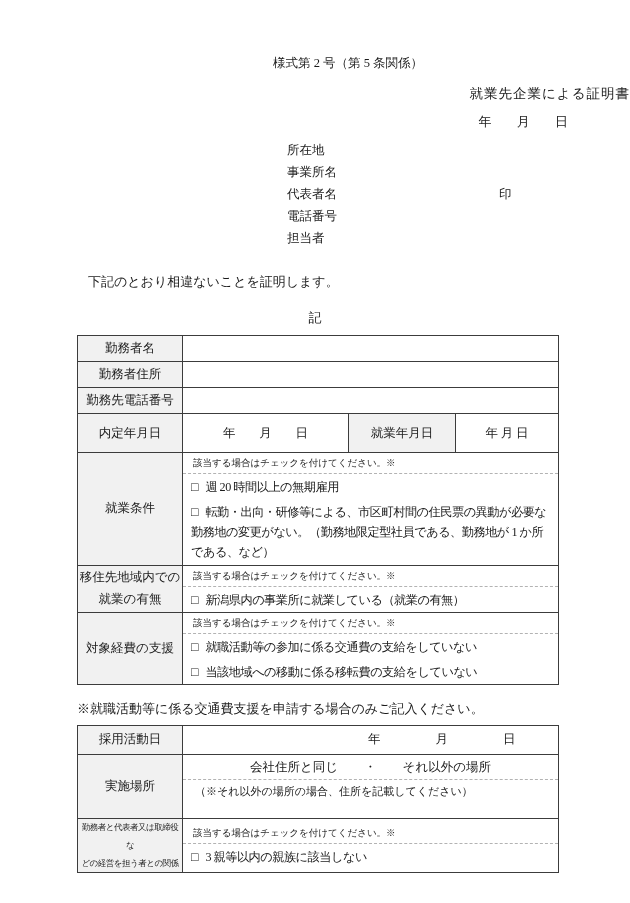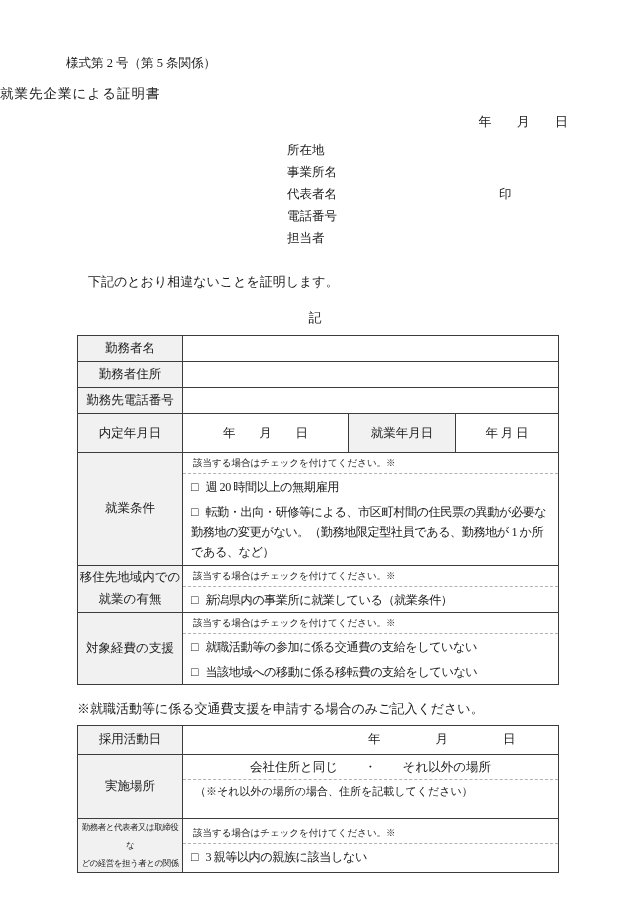--- a/index.html
+++ b/index.html
@@ -6,22 +6,22 @@
   html,body { background:#e8e8e8; }
   .page {
     position:relative;
     width:630px; height:903px;
     background:#ffffff;
     color:#1b1b1b;
     font-family:"Liberation Serif","DejaVu Serif",serif;
     overflow:hidden;
     padding-top:55px;
   }
-  .form-number { margin-left:66px; font-size:12.5px; }
-  .doc-title { text-align:left; font-size:13.5px; margin-top:13px; letter-spacing:1px; }
+  .form-number { margin-left:66px; font-size:12.5px;text-align:center; }
+  .doc-title { text-align:right; font-size:13.5px; margin-top:13px; letter-spacing:1px; }
   .date-top { text-align:right; padding-right:62px; font-size:13px; margin-top:10px; }
   .date-top .u { display:inline-block; }
   .date-top .u + .u { margin-left:22px; }
   .addressee { margin-left:66px; margin-top:8px; font-size:13px; }
   .sender { margin-left:287px; margin-top:8px; font-size:12.5px; }
   .sender-row { position:relative; height:22px; line-height:22px; }
   .seal { position:absolute; left:212px; top:0; }
   .statement { margin:24px 0 0 88px; font-size:13px; }
   .ki { text-align:center; font-size:13px; margin-top:18px; }
 
@@ -139,21 +139,21 @@
     <tr>
       <td class="h">
         <div class="two-line-label">
           <div>移住先地域内での</div>
           <div>就業の有無</div>
         </div>
       </td>
       <td colspan="3">
         <div class="instr">該当する場合はチェックを付けてください。※</div>
         <div class="cbline">
-          <span class="cb">□</span><span>新潟県内の事業所に就業している（就業条件）</span>
+          <span class="cb">□</span><span>新潟県内の事業所に就業している（就業の有無）</span>
         </div>
       </td>
     </tr>
     <tr>
       <td class="h">対象経費の支援</td>
       <td colspan="3">
         <div class="instr">該当する場合はチェックを付けてください。※</div>
         <div class="cbline">
           <span class="cb">□</span><span>就職活動等の参加に係る交通費の支給をしていない</span>
         </div>

